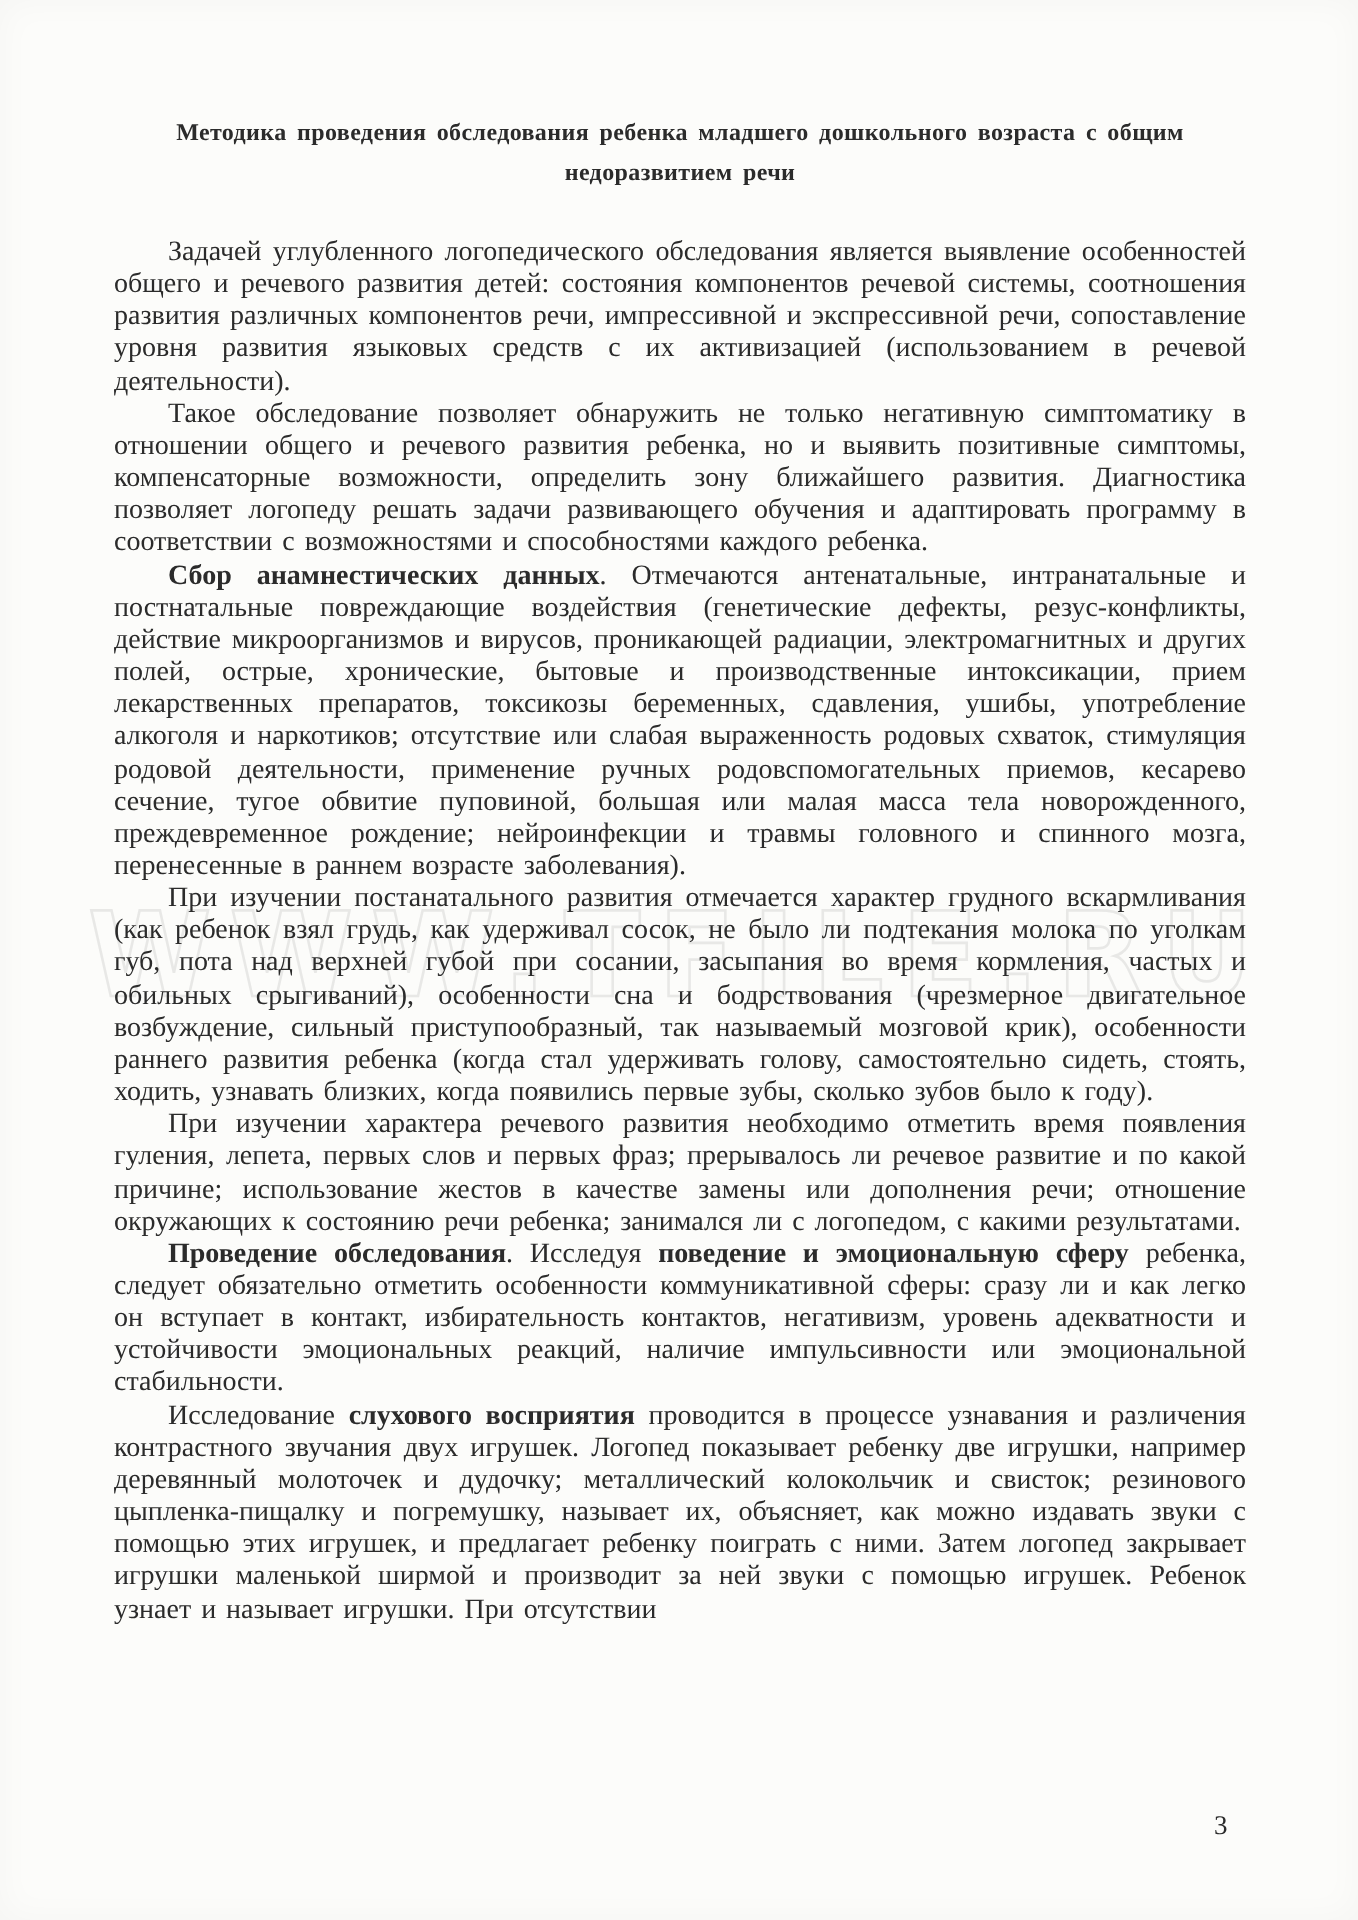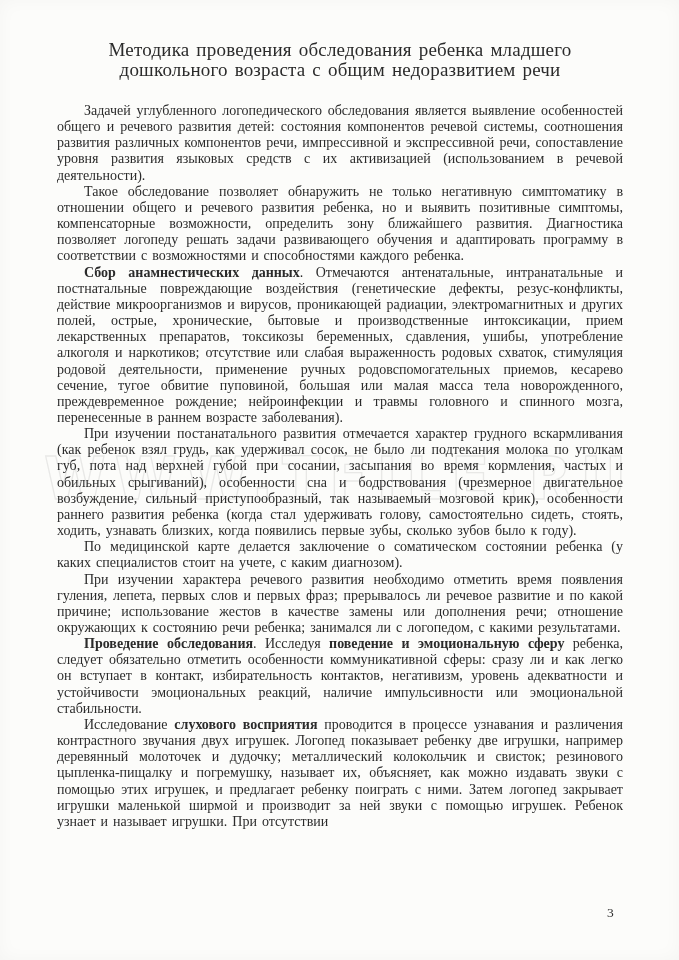--- a/index.html
+++ b/index.html
@@ -11,24 +11,24 @@
     font-family:"Liberation Serif", serif;
     color:#2b2b2b;
     overflow:hidden;
     box-shadow:inset 0 0 18px rgba(0,0,0,0.03);
   }
   .content{
     position:absolute;
     left:57px;top:40px;width:566px;
   }
   .doc-title{
-    margin:0;
-    font-size:19px;
+    margin:16px;
+    font-size:12px;
     line-height:20px;
-    font-weight:400;
+    font-weight:700;
     text-align:center;
     letter-spacing:0.2px;
     word-spacing:2px;
   }
   .doc-body{
     margin-top:23px;
     font-size:14px;
     line-height:16.15px;
     text-align:justify;
     word-spacing:1.5px;
@@ -67,20 +67,19 @@
 
 <div class="page">
   <div class="watermark">WWW.TFILE.RU</div>
   <div class="content">
     <h1 class="doc-title">Методика проведения обследования ребенка младшего дошкольного возраста с общим недоразвитием речи</h1>
     <div class="doc-body">
         <p class="para"><span>Задачей углубленного логопедического обследования является выявление особенностей общего и речевого развития детей: состояния компонентов речевой системы, соотношения развития различных компонентов речи, импрессивной и экспрессивной речи, сопоставление уровня развития языковых средств с их активизацией (использованием в речевой деятельности).</span></p>
         <p class="para"><span>Такое обследование позволяет обнаружить не только негативную симптоматику в отношении общего и речевого развития ребенка, но и выявить позитивные симптомы, компенсаторные возможности, определить зону ближайшего развития. Диагностика позволяет логопеду решать задачи развивающего обучения и адаптировать программу в соответствии с возможностями и способностями каждого ребенка.</span></p>
         <p class="para"><span class="run-b">Сбор анамнестических данных</span><span>. Отмечаются антенатальные, интранатальные и постнатальные повреждающие воздействия (генетические дефекты, резус-конфликты, действие микроорганизмов и вирусов, проникающей радиации, электромагнитных и других полей, острые, хронические, бытовые и производственные интоксикации, прием лекарственных препаратов, токсикозы беременных, сдавления, ушибы, употребление алкоголя и наркотиков; отсутствие или слабая выраженность родовых схваток, стимуляция родовой деятельности, применение ручных родовспомогательных приемов, кесарево сечение, тугое обвитие пуповиной, большая или малая масса тела новорожденного, преждевременное рождение; нейроинфекции и травмы головного и спинного мозга, перенесенные в раннем возрасте заболевания).</span></p>
         <p class="para"><span>При изучении постанатального развития отмечается характер грудного вскармливания (как ребенок взял грудь, как удерживал сосок, не было ли подтекания молока по уголкам губ, пота над верхней губой при сосании, засыпания во время кормления, частых и обильных срыгиваний), особенности сна и бодрствования (чрезмерное двигательное возбуждение, сильный приступообразный, так называемый мозговой крик), особенности раннего развития ребенка (когда стал удерживать голову, самостоятельно сидеть, стоять, ходить, узнавать близких, когда появились первые зубы, сколько зубов было к году).</span></p>
-        <p class="para"><span>По медицинской карте делается заключение о соматическом состоянии ребенка (у каких специалистов стоит на учете, с каким диагнозом).</span></p>
         <p class="para"><span>При изучении характера речевого развития необходимо отметить время появления гуления, лепета, первых слов и первых фраз; прерывалось ли речевое развитие и по какой причине; использование жестов в качестве замены или дополнения речи; отношение окружающих к состоянию речи ребенка; занимался ли с логопедом, с какими результатами.</span></p>
         <p class="para"><span class="run-b">Проведение обследования</span><span>. Исследуя </span><span class="run-bi">поведение и эмоциональную сферу</span><span> ребенка, следует обязательно отметить особенности коммуникативной сферы: сразу ли и как легко он вступает в контакт, избирательность контактов, негативизм, уровень адекватности и устойчивости эмоциональных реакций, наличие импульсивности или эмоциональной стабильности.</span></p>
         <p class="para"><span>Исследование </span><span class="run-bi">слухового восприятия</span><span> проводится в процессе узнавания и различения контрастного звучания двух игрушек. Логопед показывает ребенку две игрушки, например деревянный молоточек и дудочку; металлический колокольчик и свисток; резинового цыпленка-пищалку и погремушку, называет их, объясняет, как можно издавать звуки с помощью этих игрушек, и предлагает ребенку поиграть с ними. Затем логопед закрывает игрушки маленькой ширмой и производит за ней звуки с помощью игрушек. Ребенок узнает и называет игрушки. При отсутствии</span></p>
       </div>
   </div>
   <div class="page-number">3</div>
 </div>
 
 </body></html>

